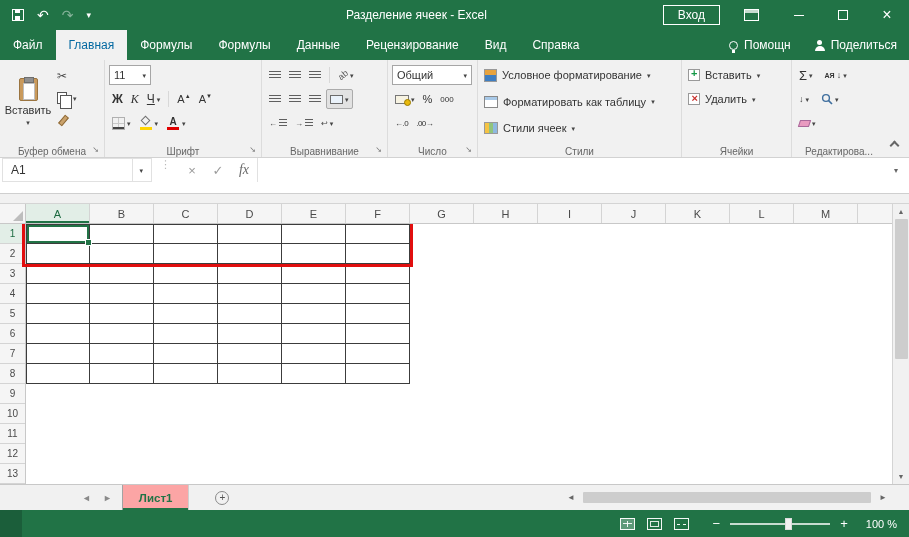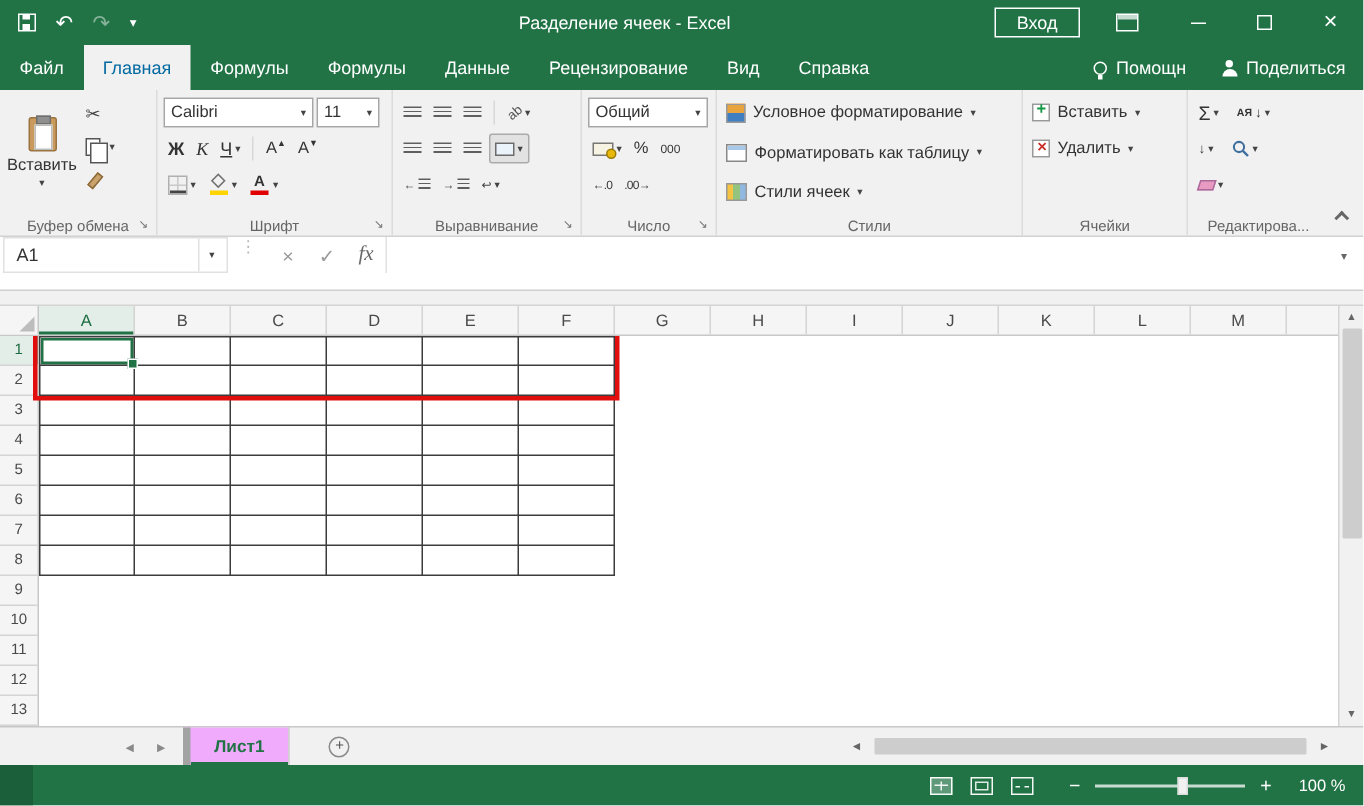--- a/index.html
+++ b/index.html
@@ -133,21 +133,21 @@
 .cell.active::after{content:"";position:absolute;right:-3px;bottom:-3px;width:5px;height:5px;background:#217346;border:1px solid #fff}
 .redbox{position:absolute;left:-4px;top:-4px;border:3px solid #e10e0e;z-index:5;pointer-events:none}
 .vscroll{position:absolute;top:0;right:0;bottom:0;width:17px;background:#f1f1f1;border-left:1px solid #d4d4d4;display:flex;flex-direction:column;align-items:center}
 .varrow{font-size:7px;color:#666;padding:4px 0}
 .vthumb{width:13px;height:140px;background:#cdcdcd;border-radius:1px}
 .vspacer{flex:1}
 
 
 .tabbar{height:26px;background:#f1f1f1;border-top:1px solid #c8c8c8;display:flex;align-items:stretch;flex:0 0 auto}
 .navarrs{display:flex;align-items:center;gap:12px;margin-left:82px;color:#8a8a8a;font-size:9px}
-.stab{margin-left:10px;background:#f0abfc;border-left:5px solid #a3a3a3;border-right:1px solid #cfcfcf;box-shadow:inset 0 -2px 0 #217346;display:flex;align-items:center;padding:0 16px;color:#217346;font-weight:bold;font-size:11.5px}
+.stab{margin-left:10px;background:#fca5a5;border-left:1px solid #a3a3a3;border-right:1px solid #cfcfcf;box-shadow:inset 0 -2px 0 #217346;display:flex;align-items:center;padding:0 16px;color:#217346;font-weight:bold;font-size:11.5px}
 .newsheet{width:14px;height:14px;border:1px solid #8a8a8a;border-radius:50%;display:flex;align-items:center;justify-content:center;font-size:10px;color:#555;align-self:center;margin-left:26px;line-height:1}
 .hscroll{margin-left:auto;margin-right:17px;display:flex;align-items:center;width:330px}
 .harrow{font-size:8px;color:#666;padding:0 5px}
 .hthumb{height:11px;background:#cdcdcd;border-radius:1px;flex:1;margin:0 3px}
 
 
 .statusbar{height:27px;background:#217346;display:flex;align-items:center;color:#fff;flex:0 0 auto}
 .sbcorner{width:22px;height:100%;background:#1b5e3a}
 .sbspacer{flex:1}
 .views{display:flex;align-items:center;margin-right:14px}
@@ -236,24 +236,20 @@
       </div>
       <div class="glabel">
           <span>Буфер обмена</span>
           <span class="launcher">↘</span>
         </div>
     </div>
 
     <div class="group" style="width:157px">
       <div class="gbody gcol">
         <div class="rrow">
-          <div class="combo" style="width:100px">
-              <span>Calibri</span>
-              <span class="caret">▾</span>
-            </div>
           <div class="combo" style="width:42px">
               <span>11</span>
               <span class="caret">▾</span>
             </div>
         </div>
         <div class="rrow">
           <div class="rbtn">
               <span class="bld">Ж</span>
             </div>
           <div class="rbtn">

